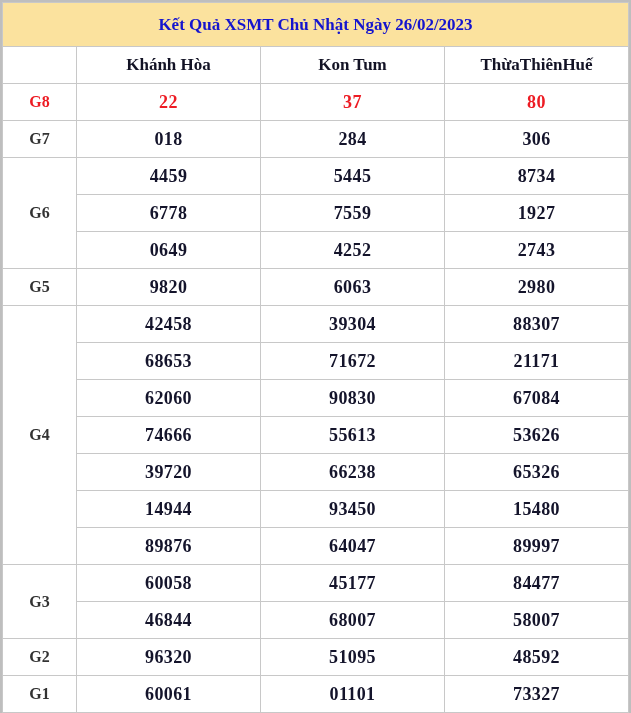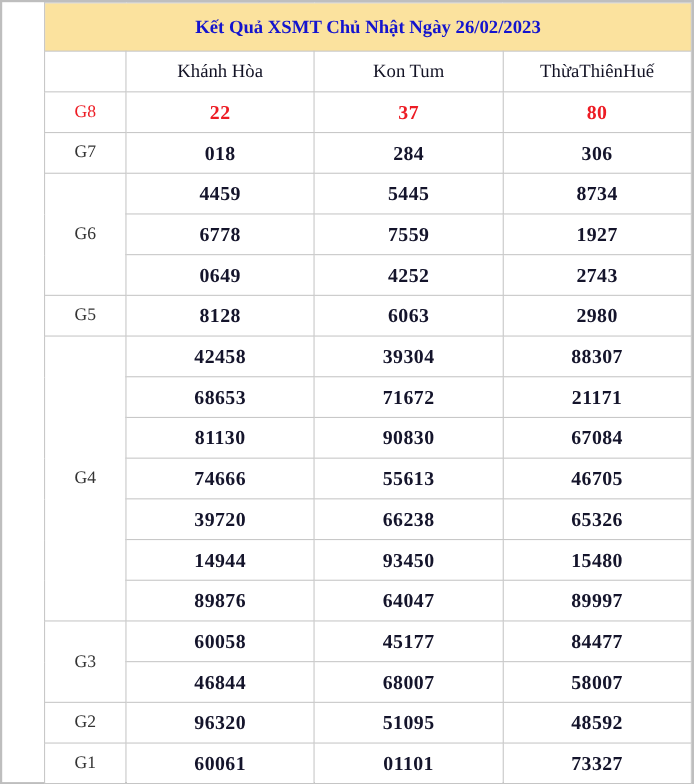--- a/index.html
+++ b/index.html
@@ -17,21 +17,20 @@
     padding:0;
     background:#fff;
     font-family:"Liberation Serif","DejaVu Serif",serif;
   }
   .board{
     box-sizing:border-box;
     width:631px;
     height:713px;
     border:2px solid var(--outer-border);
     background:var(--cell-bg);
-    padding-left:38px;
   }
   table{
     width:100%;
     height:100%;
     border-collapse:collapse;
     table-layout:fixed;
   }
   td,th{
     border:1px solid var(--inner-border);
     text-align:center;
@@ -41,30 +40,30 @@
     overflow:hidden;
   }
   .title-cell{
     background:var(--band-bg);
     color:var(--title-text);
     font-weight:bold;
     font-size:17px;
     height:43px;
   }
   tr.header-row th{
-    font-weight:normal;
+    font-weight:bold;
     font-size:17px;
     color:#131325;
     height:36px;
     margin-left:24px;
   }
   tbody tr{ height:37px; }
   td.label{
     font-size:16px;
-    font-weight:normal;
+    font-weight:bold;
     color:var(--label-text);
   }
   td.value{
     font-size:18px;
     font-weight:bold;
     color:var(--value-text);
     letter-spacing:0.4px;
     margin-left:46px;
   }
   td.red{ color:var(--highlight-red); }
@@ -115,44 +114,44 @@
           <td class="value">7559</td>
           <td class="value">1927</td>
         </tr>
         <tr>
           <td class="value">0649</td>
           <td class="value">4252</td>
           <td class="value">2743</td>
         </tr>
         <tr>
           <td class="label" rowspan="1">G5</td>
-          <td class="value">8128</td>
+          <td class="value">9820</td>
           <td class="value">6063</td>
           <td class="value">2980</td>
         </tr>
         <tr>
           <td class="label" rowspan="7">G4</td>
           <td class="value">42458</td>
           <td class="value">39304</td>
           <td class="value">88307</td>
         </tr>
         <tr>
           <td class="value">68653</td>
           <td class="value">71672</td>
           <td class="value">21171</td>
         </tr>
         <tr>
-          <td class="value">81130</td>
+          <td class="value">62060</td>
           <td class="value">90830</td>
           <td class="value">67084</td>
         </tr>
         <tr>
           <td class="value">74666</td>
           <td class="value">55613</td>
-          <td class="value">46705</td>
+          <td class="value">53626</td>
         </tr>
         <tr>
           <td class="value">39720</td>
           <td class="value">66238</td>
           <td class="value">65326</td>
         </tr>
         <tr>
           <td class="value">14944</td>
           <td class="value">93450</td>
           <td class="value">15480</td>

